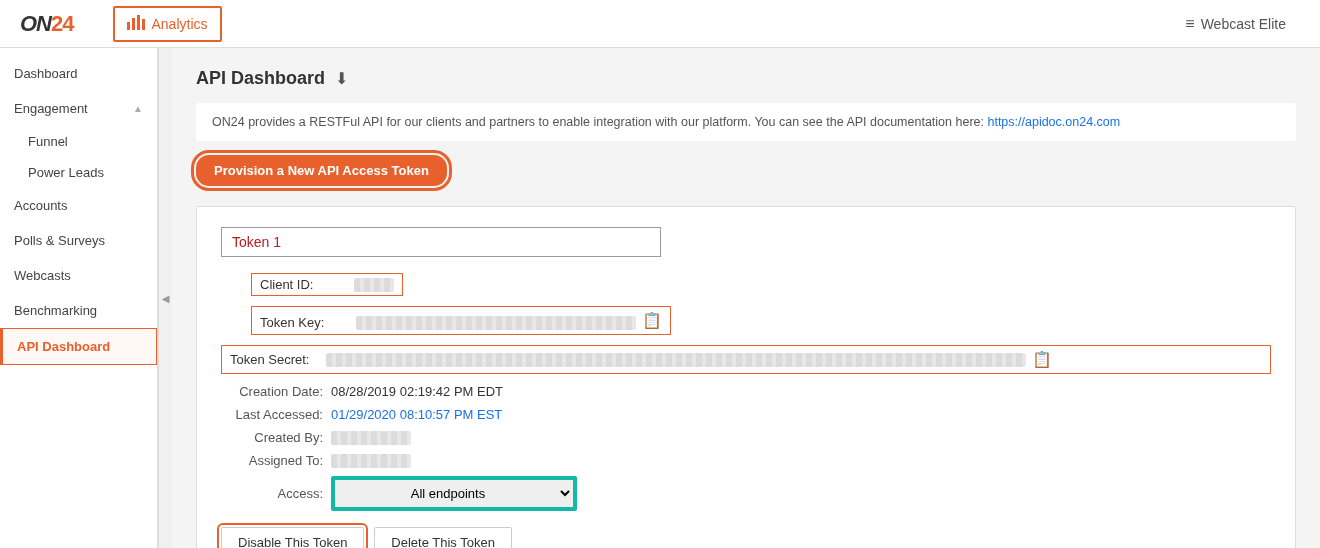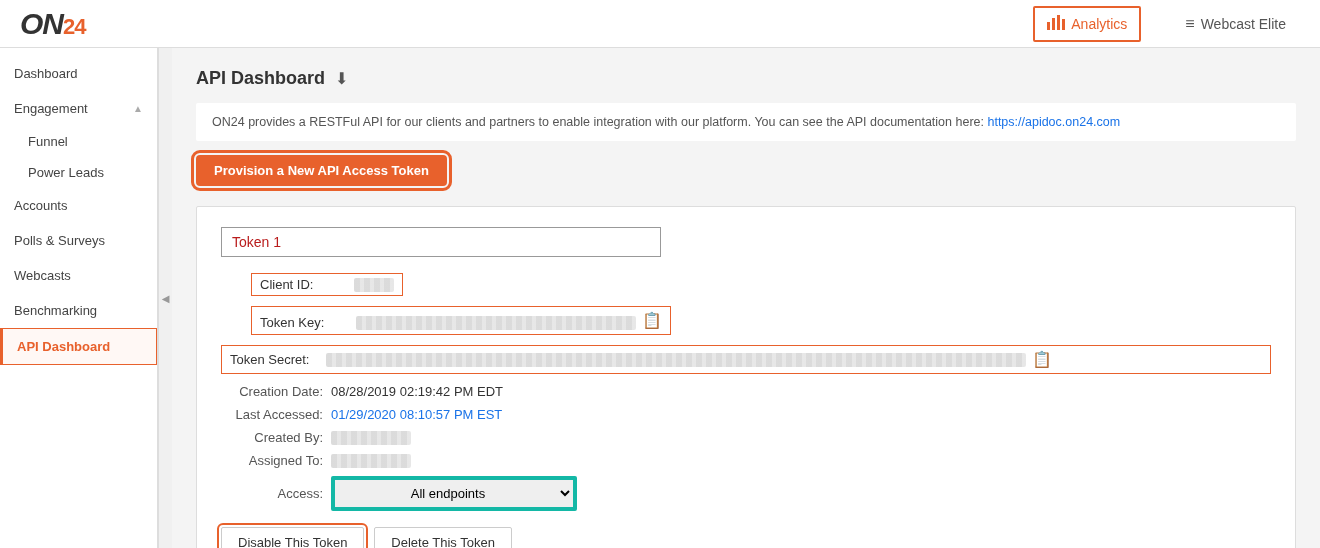--- a/index.html
+++ b/index.html
@@ -19,23 +19,23 @@
       font-size: 22px;
       font-weight: bold;
       color: #333;
       margin-right: 40px;
       letter-spacing: -1px;
     }
     .logo span { color: #333; }
     .nav-tabs {
       display: flex;
       align-items: center;
-      gap: 30px;
+      gap: 46px;
       flex: 1;
-      justify-content: flex-end;
+      justify-content: space-between;
     }
     .nav-tab {
       display: flex;
       align-items: center;
       gap: 6px;
       padding: 6px 12px;
       cursor: pointer;
       font-size: 14px;
       color: #555;
       border: 2px solid transparent;
@@ -130,21 +130,21 @@
 
     .provision-btn {
       display: inline-block;
       background: #e8612c;
       color: #fff;
       border: none;
       padding: 8px 18px;
       font-size: 13px;
       font-weight: bold;
       cursor: pointer;
-      border-radius: 4px;
+      border-radius: 13px;
       margin-bottom: 20px;
       outline: 3px solid #e8612c;
       outline-offset: 2px;
     }
 
     
     .token-card {
       background: #fff;
       border: 1px solid #ddd;
       border-radius: 2px;
@@ -314,21 +314,21 @@
       background: repeating-linear-gradient(90deg, #ccc 0px, #ccc 6px, #ddd 6px, #ddd 10px);
       border-radius: 2px;
       vertical-align: middle;
       opacity: 0.7;
     }
   </style>
 </head>
 <body>
 
 <div class="top-nav">
-  <div class="logo"><span style="font-style:italic;font-weight:bold;font-size:30px;">ON</span><span style="color:#e8612c;font-weight:bold;font-size:22px;">24</span></div>
+  <div class="logo"><span style="font-style:italic;font-weight:bold;font-size:22px;">ON</span><span style="color:#e8612c;font-weight:bold;font-size:22px;">24</span></div>
   <div class="nav-tabs">
     <div class="nav-tab active">
       <span class="icon">
         <svg width="18" height="16" viewBox="0 0 18 16" fill="#e8612c">
             <rect x="0" y="8" width="3" height="8"></rect>
             <rect x="5" y="4" width="3" height="12"></rect>
             <rect x="10" y="1" width="3" height="15"></rect>
             <rect x="15" y="5" width="3" height="11"></rect>
           </svg>
       </span>

